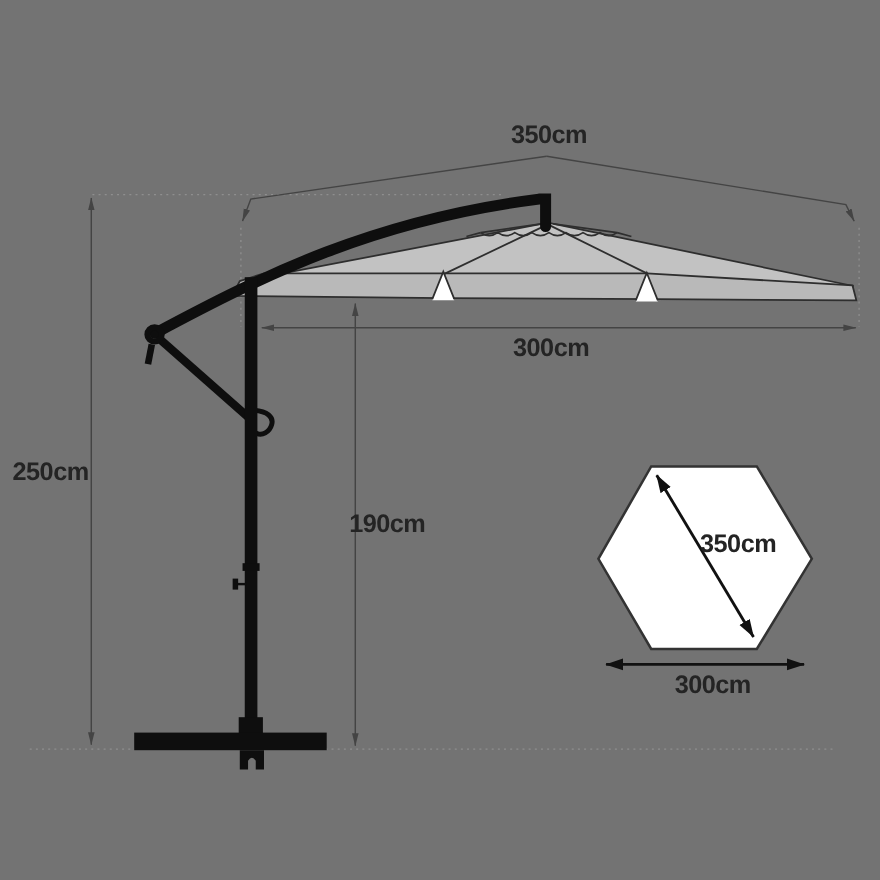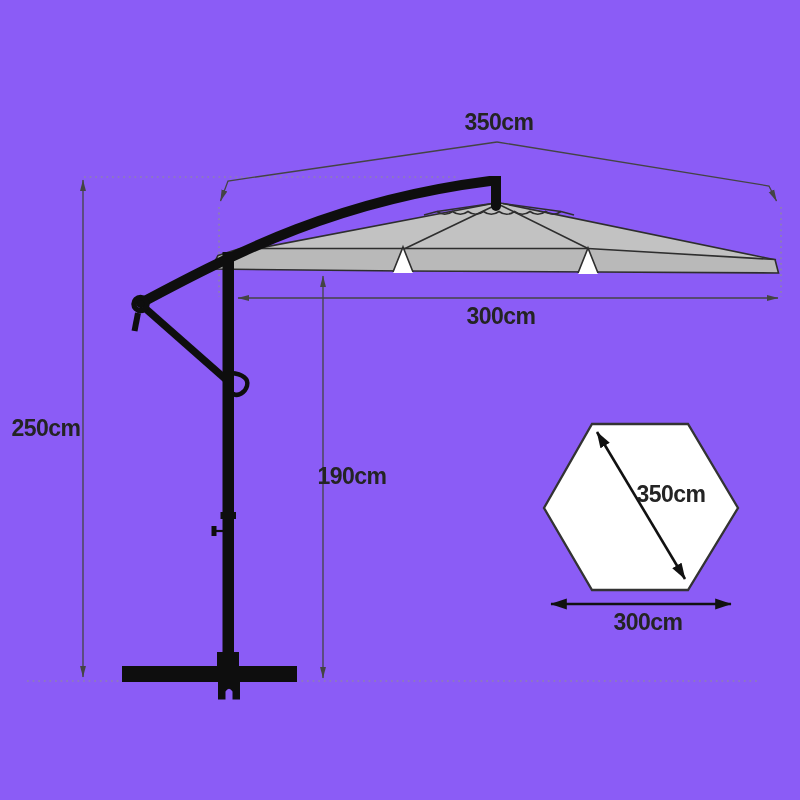--- a/index.html
+++ b/index.html
@@ -1,17 +1,17 @@
 <!DOCTYPE html>
 <html><head>
 <meta charset="utf-8">
 <style>
   html,body{margin:0;padding:0;background:#ffffff;}
   .stage{
-    position:relative;width:800px;height:800px;background:#8b5cf6;overflow:hidden;
+    position:relative;width:800px;height:800px;background:#737373;overflow:hidden;
     font-family:"Liberation Sans", sans-serif;
   }
   svg text{
     font-family:"Liberation Sans", sans-serif;
     font-weight:bold;
     font-size:23px;
     letter-spacing:-0.5px;
     fill:#242424;
   }
   .dimline{stroke:#444444;stroke-width:1.3;fill:none;}

